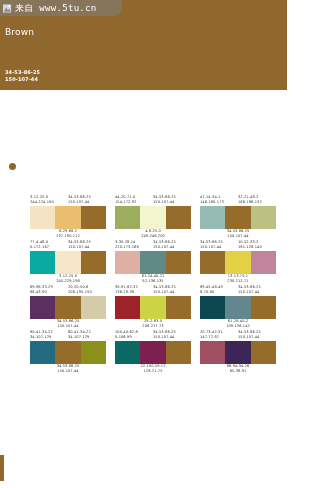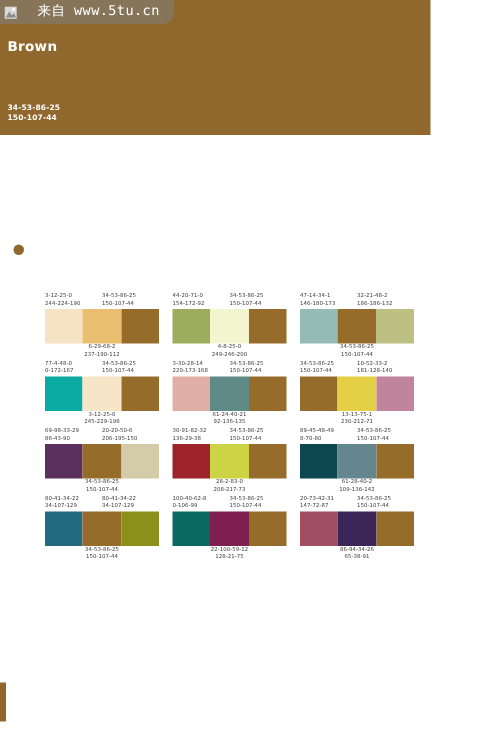--- a/index.html
+++ b/index.html
@@ -10,36 +10,36 @@
     overflow:hidden;
     position:relative;
   }
   
   .header{
     position:absolute;left:0;top:0;width:287px;height:90px;
     background:#90682d;
   }
   .watermark{
     position:absolute;left:0;top:0;height:16px;
-    padding:0 9px 0 3px;
-    display:flex;align-items:center;gap:13px;
+    padding:0 25px 0 3px;
+    display:flex;align-items:center;gap:3px;
     background:rgba(128,128,128,.55);
     border-bottom-right-radius:8px;
   }
   .wm-icon{
     width:9px;height:9px;display:block;flex:0 0 auto;
   }
   .wm-text{
     color:#ffffff;font-size:9px;line-height:9px;
     font-family:"DejaVu Sans Mono","Liberation Mono",monospace;
     letter-spacing:.3px;white-space:nowrap;
   }
   .brand{
     position:absolute;left:5px;top:27px;
-    color:#ffffff;font-size:9px;font-weight:bold;
+    color:#ffffff;font-size:9px;font-weight:normal;
     letter-spacing:.2px;
   }
   .header-codes{
     position:absolute;left:5px;top:69px;
     color:#ffffff;font-size:5px;font-weight:bold;
     line-height:7px;letter-spacing:.1px;
   }
   .header-codes div{white-space:nowrap;}
 
   

